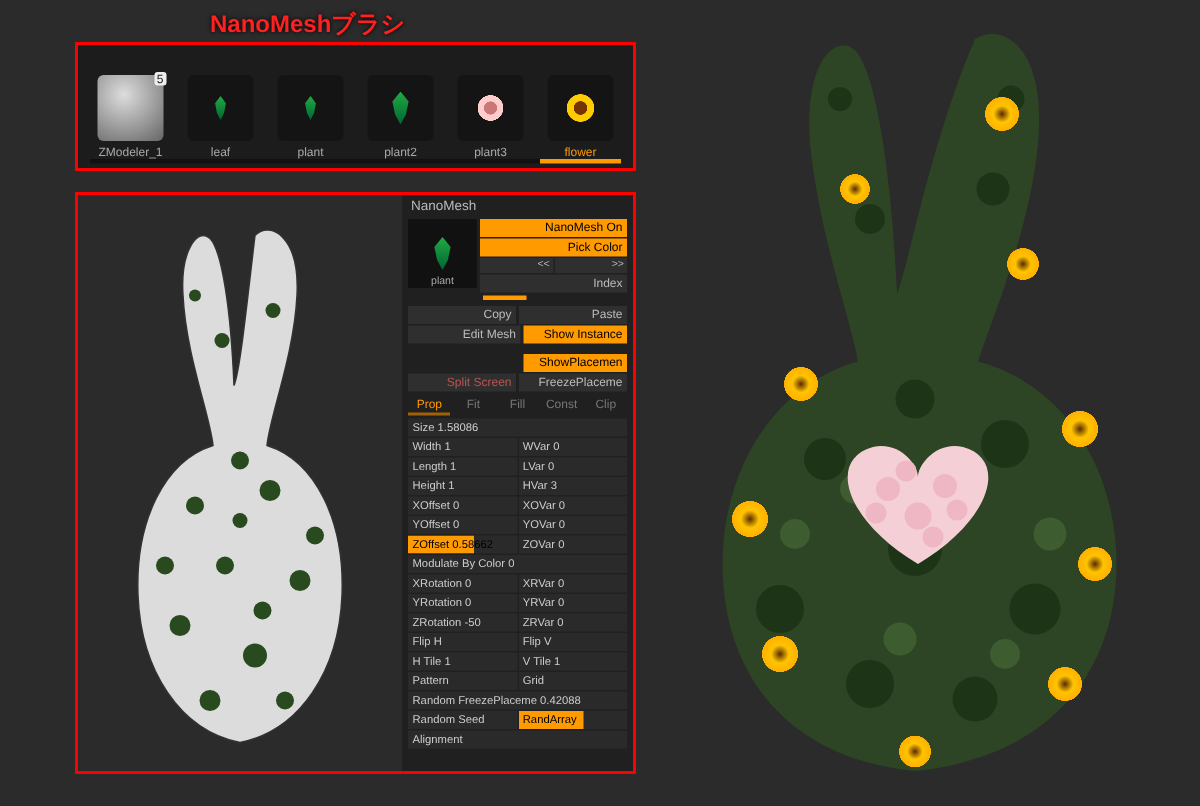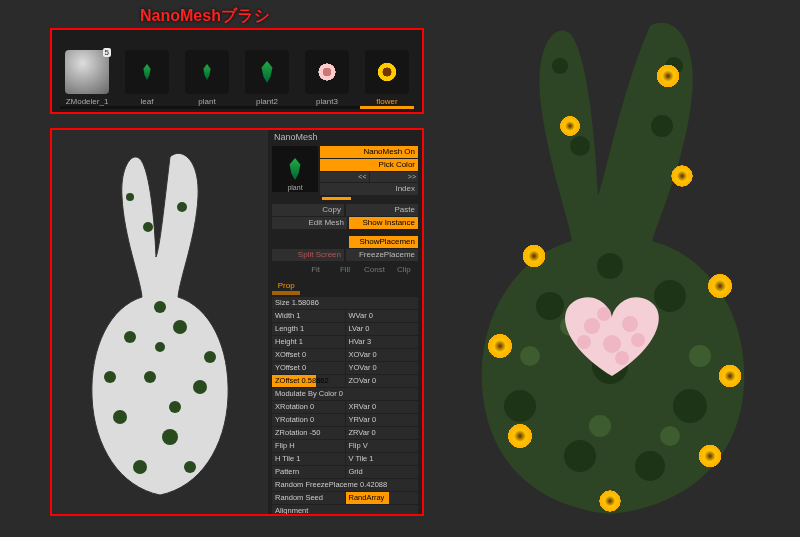--- a/index.html
+++ b/index.html
@@ -145,21 +145,21 @@
     width:30%;
   }
 
   .tabs {
     display:flex; gap:1px; padding:2px 2px 0;
   }
   .tab {
     flex:1; font-size:8px; text-align:center;
     color:#777; padding:1px 0;
   }
-  .tab.active { color:#ff9a00; border-bottom:4px solid #a16207;margin-top:16px; }
+  .tab.active { color:#ff9a00; border-bottom:2px solid #a16207; }
 
   .props { padding:2px; }
   .prop-row {
     display:flex; align-items:center;
     height:12px; gap:1px; margin-bottom:1px;
   }
   .prop-cell {
     flex:1; background:#2a2a2a;
     font-size:7.5px; padding:0 3px;
     height:12px; line-height:12px;

